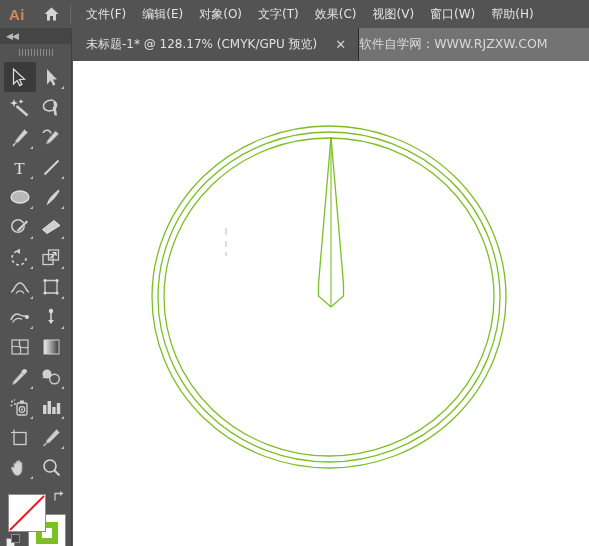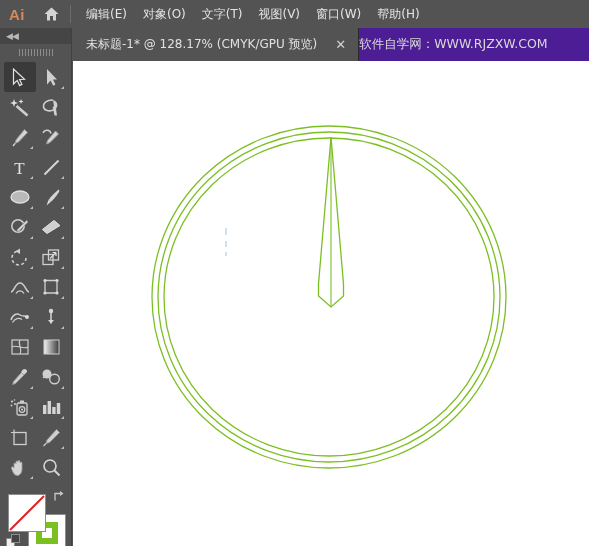--- a/index.html
+++ b/index.html
@@ -32,21 +32,21 @@
     width: 1px; height: 18px; background: #6b6b6b; margin: 0 7px 0 2px;
   }
   .menu-item {
     color: #e3e3e3; font-size: 12px; padding: 4px 8px; white-space: nowrap;
     font-family: "DejaVu Sans", sans-serif;
   }
 
   
   #tabbar {
     position: absolute; left: 72px; top: 28px; width: 517px; height: 33px;
-    background: #4c1d95;
+    background: #737373;
     display: flex; align-items: stretch;
   }
   #doc-tab {
     display: flex; align-items: center;
     background: #535353;
     padding: 0 8px 0 14px;
     border-right: 1px solid #2b2b2b;
     min-width: 268px;
   }
   #doc-tab-title {
@@ -147,23 +147,25 @@
 <div id="app">
 
   <div id="menubar">
     <div id="ai-logo">Ai</div>
     <div id="home-btn">
       <svg width="17" height="16" viewBox="0 0 17 16" aria-hidden="true">
         <path d="M8.5 1.5 L15.5 8 L13 8 L13 14.5 L10 14.5 L10 10 L7 10 L7 14.5 L4 14.5 L4 8 L1.5 8 Z" fill="#d4d4d4"></path>
       </svg>
     </div>
     <div class="divider"></div>
+    <div class="menu-item">文件(F)</div>
     <div class="menu-item">编辑(E)</div>
     <div class="menu-item">对象(O)</div>
     <div class="menu-item">文字(T)</div>
+    <div class="menu-item">效果(C)</div>
     <div class="menu-item">视图(V)</div>
     <div class="menu-item">窗口(W)</div>
     <div class="menu-item">帮助(H)</div>
   </div>
 
   <div id="tabbar">
     <div id="doc-tab">
       <span id="doc-tab-title">未标题-1* @ 128.17% (CMYK/GPU 预览)</span>
       <span id="doc-tab-close">✕</span>
     </div>

